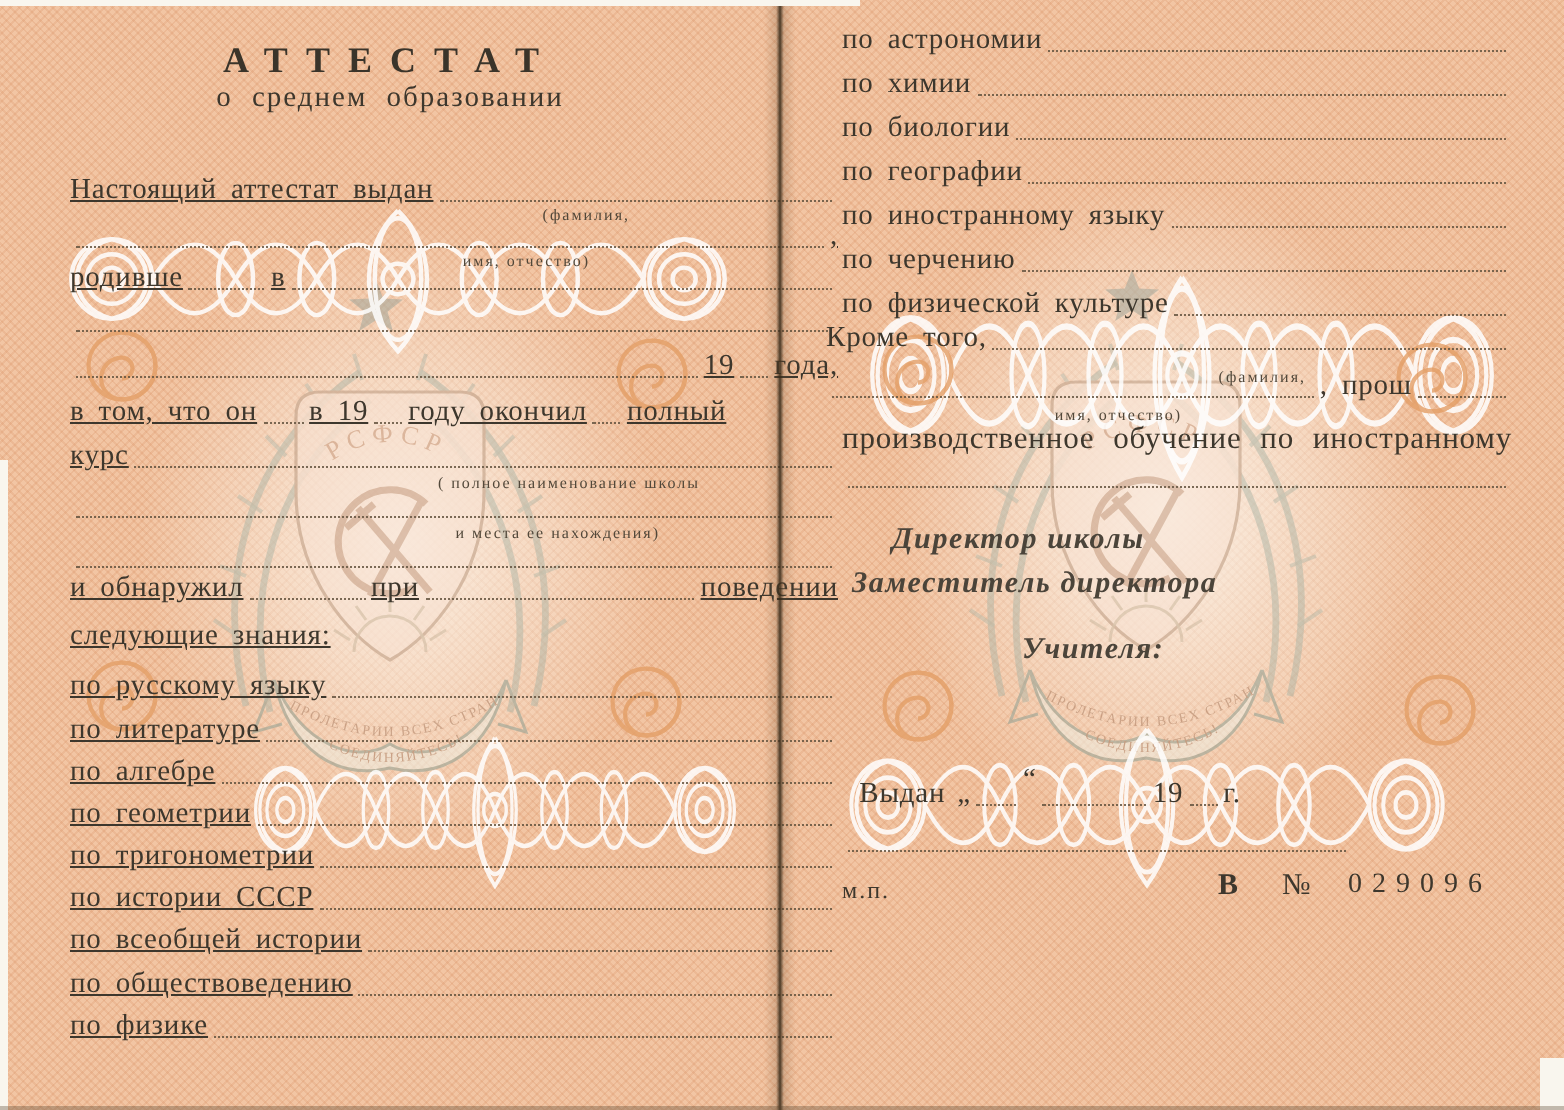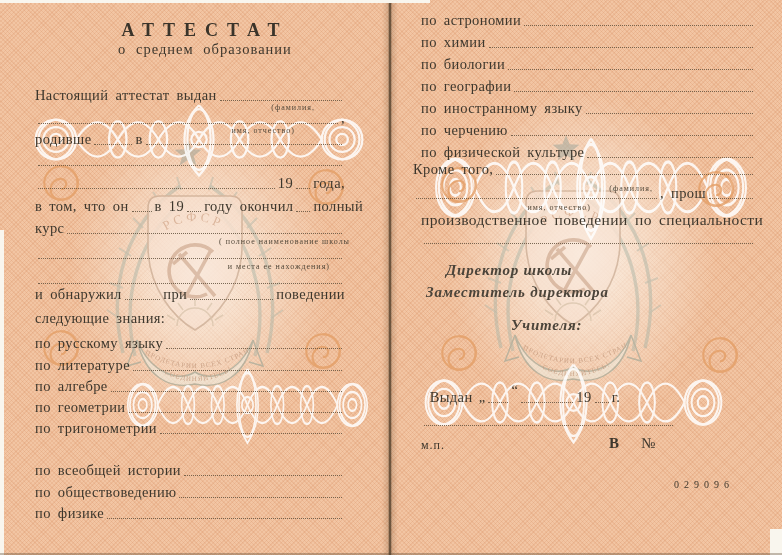--- a/index.html
+++ b/index.html
@@ -6,52 +6,52 @@
   .booklet{
     position:relative;width:782px;height:555px;overflow:hidden;margin:0;
     background-color:#f2c5a3;
     background-image:
       repeating-linear-gradient(45deg, rgba(212,136,90,.20) 0 1px, rgba(0,0,0,0) 1px 3px),
       repeating-linear-gradient(135deg, rgba(212,136,90,.20) 0 1px, rgba(0,0,0,0) 1px 3px);
     font-family:"Liberation Serif","DejaVu Serif",serif;
     color:#3d372d;
   }
   .page{position:absolute;top:0;height:555px;}
-  .page.left{left:0;width:390px;padding-left:20px;}
+  .page.left{left:0;width:390px;}
   .page.right{left:391px;width:391px;}
 
   .glow{position:absolute;border-radius:50%;pointer-events:none;}
   .glow.l{left:70px;top:110px;width:260px;height:320px;
     background:radial-gradient(closest-side, rgba(253,248,240,.85), rgba(253,248,240,0));}
   .glow.r{left:55px;top:90px;width:270px;height:330px;
     background:radial-gradient(closest-side, rgba(253,248,240,.9), rgba(253,248,240,0));}
 
   .band{position:absolute;pointer-events:none;}
   .medal{position:absolute;width:46px;height:46px;pointer-events:none;}
   .emblem{position:absolute;pointer-events:none;opacity:.62;}
 
   h1.title{position:absolute;left:0;width:100%;top:20px;margin:0;text-align:center;
     font-size:18px;font-weight:bold;letter-spacing:9px;color:#3a342a;}
   .subtitle{position:absolute;left:0;width:100%;top:41px;text-align:center;
     font-size:14.5px;letter-spacing:1px;word-spacing:5px;}
 
   .row{position:absolute;display:flex;align-items:flex-end;height:18px;
     font-size:14.5px;letter-spacing:.4px;word-spacing:3px;white-space:nowrap;}
-  .page.left  .row{left:35px;width:310px;}
+  .page.left  .row{left:35px;width:384px;text-decoration:underline;}
   .page.right .row{left:30px;width:335px;justify-content:center;}
   .dots{flex:1 1 auto;border-bottom:1.6px dotted rgba(100,84,64,.85);margin:0 3px 3px 3px;min-width:8px;}
   .dots.f06{flex-grow:.6}.dots.f14{flex-grow:1.4}
   .dw14{flex:0 0 14px}.dw20{flex:0 0 20px}.dw38{flex:0 0 38px}.dw44{flex:0 0 44px}.dw52{flex:0 0 52px}
   .cap{position:absolute;font-size:8px;letter-spacing:1px;color:#52483a;text-align:right;height:10px;line-height:10px;}
   .qc{position:relative;top:-7px;}
   .just{display:block;text-align:justify;text-align-last:justify;width:100%;}
   .sig{position:absolute;font-style:italic;font-size:15px;letter-spacing:.8px;
     color:#4b443a;text-align:left;font-weight:600;}
   .plain{position:absolute;font-size:13px;}
-  .serial-num{letter-spacing:5px;font-size:10px;margin-top:44px;}
+  .serial-num{letter-spacing:5px;font-size:14px;}
 
   .fold{position:absolute;left:382px;top:0;width:16px;height:100%;z-index:40;pointer-events:none;
     background:linear-gradient(90deg, rgba(110,80,50,0) 0%, rgba(110,80,50,.22) 38%,
       rgba(58,44,26,.85) 49%, rgba(58,44,26,.85) 51%, rgba(110,80,50,.22) 62%, rgba(110,80,50,0) 100%);}
   .edge{position:absolute;background:#f9f6ee;z-index:45;pointer-events:none;}
   .edge.top{left:0;top:0;width:430px;height:3px;}
   .edge.leftside{left:0;top:230px;width:4px;height:325px;}
   .edge.br{right:0;bottom:0;width:12px;height:26px;}
   .edge.bottom{left:0;bottom:0;width:100%;height:2px;background:rgba(90,70,45,.35);}
 </style>
@@ -236,20 +236,24 @@
         <span class="dots"></span>
       </div>
     <div class="row" style="top:398px">
         <span>по геометрии</span>
         <span class="dots"></span>
       </div>
     <div class="row" style="top:419px">
         <span>по тригонометрии</span>
         <span class="dots"></span>
       </div>
+    <div class="row" style="top:440px">
+        <span>по истории  СССР</span>
+        <span class="dots"></span>
+      </div>
     <div class="row" style="top:461px">
         <span>по всеобщей истории</span>
         <span class="dots"></span>
       </div>
     <div class="row" style="top:483px">
         <span>по обществоведению</span>
         <span class="dots"></span>
       </div>
     <div class="row" style="top:504px">
         <span>по физике</span>
@@ -320,21 +324,21 @@
     <div class="cap" style="left:192px;top:184px;width:70px">(фамилия,</div>
 
     <div class="row" style="top:184px;left:22px;width:343px">
       <span class="dots"></span>
       <span>, прош</span>
       <span class="dots dw44"></span>
     </div>
     <div class="cap" style="left:50px;top:203px;width:150px">имя,  отчество)</div>
 
     <div class="row" style="top:211px;font-size:15.5px">
-      <span class="just">производственное  поведении  по  специальности</span>
+      <span class="just">производственное  обучение  по  иностранному</span>
     </div>
 
     <div class="row" style="top:229px">
       <span class="dots"></span>
     </div>
 
     <div class="sig" style="left:55px;top:262px;width:225px">Директор школы</div>
     <div class="sig" style="left:35px;top:284px;width:240px">Заместитель директора</div>
     <div class="sig" style="left:120px;top:317px;width:140px">Учителя:</div>
 

